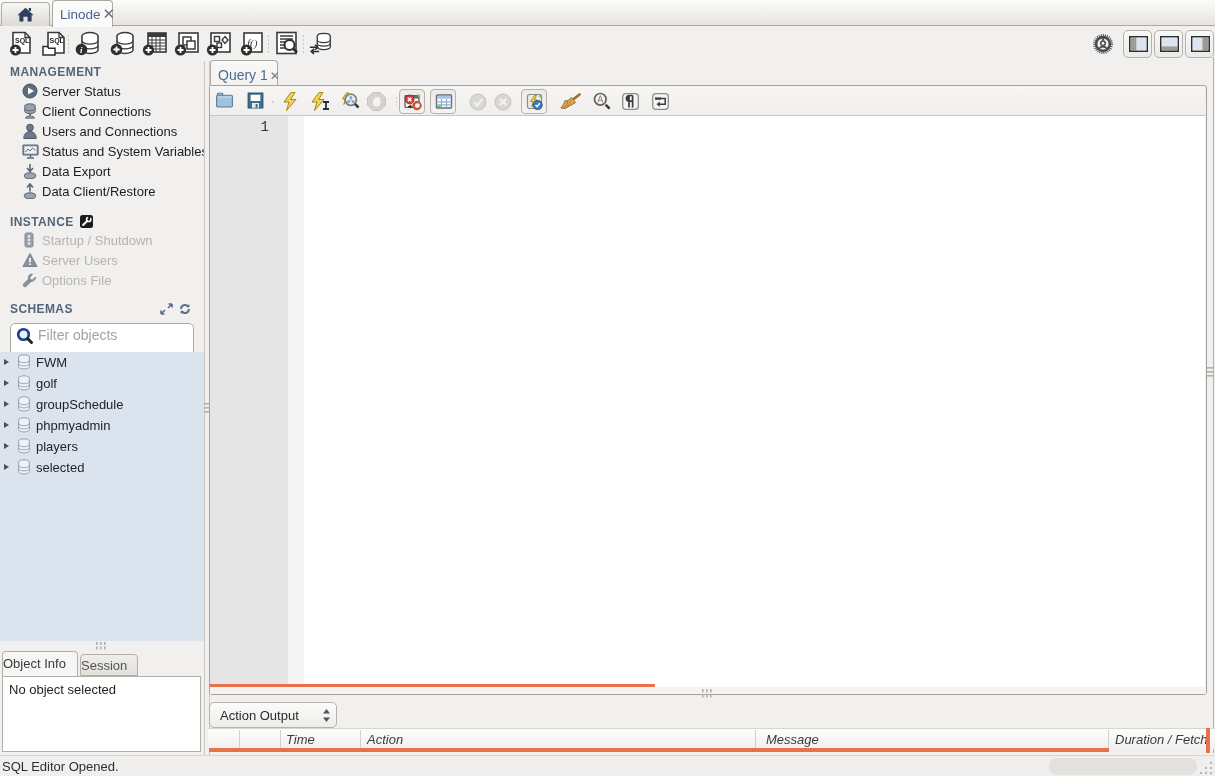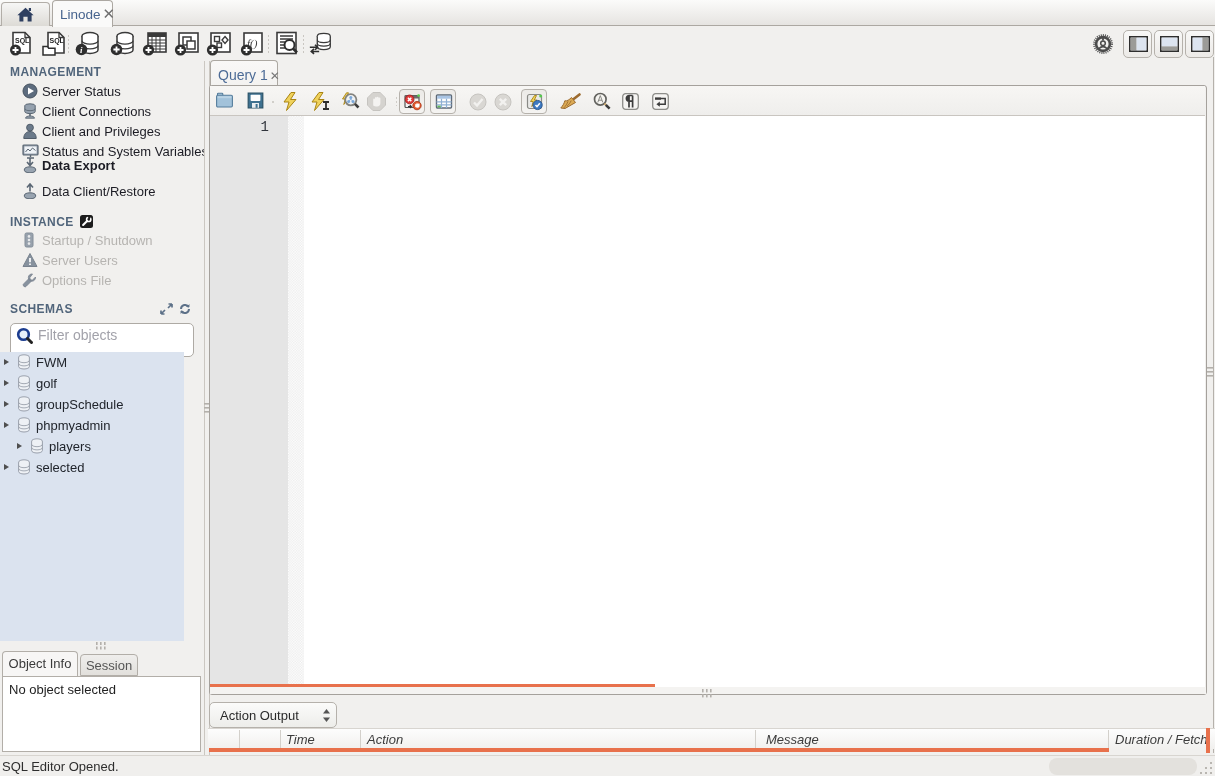--- a/index.html
+++ b/index.html
@@ -34,29 +34,29 @@
   .sitem { position:absolute; left:0; width:204px; height:20px; font-size:13px; color:#1c1c24;
     display:flex; align-items:center; overflow:hidden; }
   .sitem svg { position:absolute; left:22px; }
   .sitem span { position:absolute; left:42px; top:2.5px; white-space:nowrap; }
   .sitem.dis span { color:#b6b4b1; }
 
   #filterbox { left:10px; top:323px; width:184px; height:34px; background:#fff;
     border:1px solid #aeaaa4; border-radius:5px; }
   #filterbox span { position:absolute; left:27px; top:3px; font-size:14px; color:#a2a2aa; }
 
-  #schemalist { left:0; top:352px; width:184px; height:289px; background:#dbe3ef; }
+  #schemalist { left:0; top:352px; width:204px; height:289px; background:#dbe3ef; }
   .srow { position:absolute; left:0; width:204px; height:21px; }
   .srow .tri { position:absolute; left:4px; top:7px; width:0; height:0;
     border-left:5.5px solid #4f4f4f; border-top:3.5px solid transparent; border-bottom:3.5px solid transparent; }
   .srow svg { position:absolute; left:17px; top:2px; }
   .srow span { position:absolute; left:36px; top:3px; font-size:13px; color:#21252c; }
 
   
-  .otab { position:absolute; font-size:13px; color:#3a3a3a; text-align:center;
+  .otab { position:absolute; font-size:13px; color:#3a3a3a; text-align:left;
     border:1px solid #b2aea8; border-radius:4px 4px 0 0; }
   #otab1 { left:2px; top:651px; width:76px; height:25px; background:#f7f6f5; border-bottom:none; line-height:24px; }
   #otab2 { left:80px; top:654px; width:58px; height:22px; background:linear-gradient(#efeeec,#e2e0dc); line-height:21px; color:#555; }
   #objinfo { left:2px; top:676px; width:199px; height:76px; background:#fff;
     border:1px solid #b2aea8; border-radius:0; font-size:13px; color:#222; padding:5px 6px; }
 
   
   #vsplit { left:204px; top:61px; width:6px; height:695px; background:#f1f0ee;
     border-left:1px solid #cbc7c1; border-right:1px solid #cbc7c1; }
 
@@ -259,32 +259,32 @@
     <path d="M8 10.6 V13" stroke="#5a6673" stroke-width="1.6"></path>
     <path d="M3.5 15.2 c0 -1.4 2 -2.2 4.5 -2.2 s4.5 .8 4.5 2.2 Z" fill="#95a1ae" stroke="#5a6673" stroke-width="0.9"></path>
   </svg>
   <span>Client Connections</span>
 </div>
 <div class="sitem" style="top:121px;">
   <svg width="16" height="16" viewBox="0 0 16 16">
     <circle cx="8" cy="4.6" r="3.4" fill="#6b7a8a" stroke="#505c69" stroke-width="1"></circle>
     <path d="M1.8 15.5 c0 -4.6 2.6 -7 6.2 -7 s6.2 2.4 6.2 7 Z" fill="#6b7a8a" stroke="#505c69" stroke-width="1"></path>
   </svg>
-  <span>Client and Privileges</span>
+  <span>Users and Connections</span>
 </div>
 <div class="sitem" style="top:141px;">
   <svg width="17" height="16" viewBox="0 0 17 16">
     <rect x="1" y="2" width="15" height="10" rx="1" fill="#8d99a6" stroke="#5a6673" stroke-width="1.2"></rect>
     <rect x="2.4" y="3.4" width="12.2" height="7.2" fill="#eef2f6"></rect>
     <path d="M3.5 9 L6 6 L8 8 L10.5 5 L13.5 7.5" fill="none" stroke="#5a6673" stroke-width="1"></path>
     <path d="M8.5 12 V14 M5 15 H12" stroke="#5a6673" stroke-width="1.4"></path>
   </svg>
   <span>Status and System Variables</span>
 </div>
-<div class="sitem" style="top:155px;font-weight:bold;">
+<div class="sitem" style="top:161px;">
   <svg width="16" height="16" viewBox="0 0 16 16">
     <path d="M8 1 V8 M5 5 L8 8.5 L11 5" fill="none" stroke="#5a6673" stroke-width="1.6"></path>
     <ellipse cx="8" cy="12.2" rx="5.6" ry="2.4" fill="#99a4b0" stroke="#5a6673" stroke-width="1"></ellipse>
     <path d="M2.4 12.2 V13.4 c0 1.3 2.5 2.4 5.6 2.4 s5.6 -1.1 5.6 -2.4 V12.2" fill="#99a4b0" stroke="#5a6673" stroke-width="1"></path>
   </svg>
   <span>Data Export</span>
 </div>
 <div class="sitem" style="top:181px;">
   <svg width="16" height="16" viewBox="0 0 16 16">
     <path d="M8 8.5 V1.5 M5 4.5 L8 1 L11 4.5" fill="none" stroke="#5a6673" stroke-width="1.6"></path>
@@ -373,21 +373,21 @@
     </div>
   <div class="srow" style="top:63px;">
       <div class="tri"></div>
     <svg width="14" height="16" viewBox="0 0 14 16">
         <ellipse cx="7" cy="3.2" rx="5.4" ry="2.4" fill="#eef1f5" stroke="#9aa0ac" stroke-width="1"></ellipse>
         <path d="M1.6 3.2 V12.6 c0 1.3 2.4 2.4 5.4 2.4 s5.4 -1.1 5.4 -2.4 V3.2" fill="#eef1f5" stroke="#9aa0ac" stroke-width="1"></path>
         <path d="M1.6 6.3 c0 1.3 2.4 2.4 5.4 2.4 s5.4 -1.1 5.4 -2.4 M1.6 9.5 c0 1.3 2.4 2.4 5.4 2.4 s5.4 -1.1 5.4 -2.4" fill="none" stroke="#9aa0ac" stroke-width="0.9"></path>
       </svg>
     <span>phpmyadmin</span>
     </div>
-  <div class="srow" style="top:84px;margin-left:13px;">
+  <div class="srow" style="top:84px;">
       <div class="tri"></div>
     <svg width="14" height="16" viewBox="0 0 14 16">
         <ellipse cx="7" cy="3.2" rx="5.4" ry="2.4" fill="#eef1f5" stroke="#9aa0ac" stroke-width="1"></ellipse>
         <path d="M1.6 3.2 V12.6 c0 1.3 2.4 2.4 5.4 2.4 s5.4 -1.1 5.4 -2.4 V3.2" fill="#eef1f5" stroke="#9aa0ac" stroke-width="1"></path>
         <path d="M1.6 6.3 c0 1.3 2.4 2.4 5.4 2.4 s5.4 -1.1 5.4 -2.4 M1.6 9.5 c0 1.3 2.4 2.4 5.4 2.4 s5.4 -1.1 5.4 -2.4" fill="none" stroke="#9aa0ac" stroke-width="0.9"></path>
       </svg>
     <span>players</span>
     </div>
   <div class="srow" style="top:105px;">
       <div class="tri"></div>

